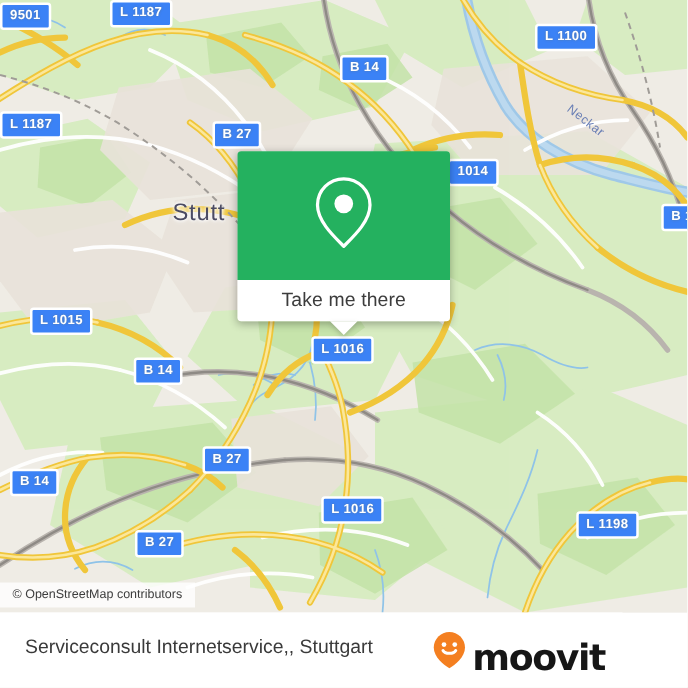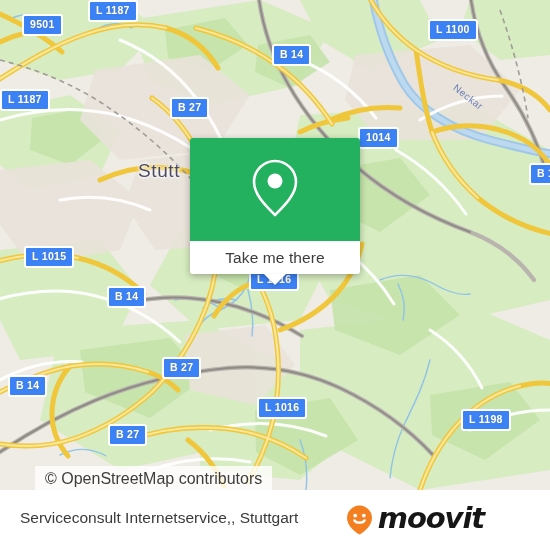--- a/index.html
+++ b/index.html
@@ -69,21 +69,21 @@
     font-family: "Liberation Sans", sans-serif;
     font-size: 10px;
     letter-spacing: .5px;
     white-space: nowrap;
   }
 
   
   #popup-card {
     position: absolute;
     left: 190px;
-    top: 138px;
+    top: 121px;
     width: 170px;
     border-radius: 3px;
     box-shadow: 0 2px 7px rgba(0,0,0,.30);
     overflow: visible;
     z-index: 40;
   }
   #popup-head {
     height: 103px;
     background: #24b15f;
     border-radius: 3px 3px 0 0;
@@ -119,25 +119,24 @@
   }
 
   
   #attribution {
     position: absolute;
     left: 0;
     top: 466px;
     background: rgba(255,255,255,.80);
     color: #3d3d3d;
     font-family: "Liberation Sans", sans-serif;
-    font-size: 16px;
+    font-size: 10px;
     padding: 4px 10px 5px 10px;
     z-index: 30;
     white-space: nowrap;
-    margin-left: 35px;
   }
 
   
   #footer {
     position: absolute;
     left: 0;
     top: 490px;
     width: 498px;
     height: 60px;
     background: #ffffff;
@@ -150,23 +149,22 @@
     color: #3a3a3a;
     font-family: "Liberation Sans", sans-serif;
     font-size: 15.5px;
     white-space: nowrap;
   }
   #brand-logo {
     position: absolute;
     right: 14px;
     top: 14px;
     display: flex;
-    align-items: flex-start;
+    align-items: flex-end;
     gap: 4px;
-    font-style: italic;
   }
   #brand-wordmark {
     color: #161616;
     font-family: "DejaVu Sans", sans-serif;
     font-size: 29px;
     font-weight: bold;
     letter-spacing: -1.1px;
     line-height: 1;
   }
 </style>
@@ -341,21 +339,21 @@
           <path d="M500,10 C512,44 522,80 528,118"></path>
         </g>
       </g>
     </svg>
 
     <div class="place-label" style="left:138px; top:160px;">Stutt</div>
 
     <div class="water-label" style="left:458px; top:82px; transform:rotate(38deg); transform-origin:left top;">Neckar</div>
 
     <div id="shield-layer">
-        <div class="shield" style="left: 0px; top: 14px; margin-left: 22px;">9501</div>
+        <div class="shield" style="left: 0px; top: 2px;">9501</div>
         <div class="shield" style="left: 88px; top: 0px;">L 1187</div>
         <div class="shield" style="left: 272px; top: 44px;">B 14</div>
         <div class="shield" style="left: 428px; top: 19px; text-align: center;">L 1100</div>
         <div class="shield" style="left: 0px; top: 89px;">L 1187</div>
         <div class="shield" style="left: 170px; top: 97px;">B 27</div>
         <div class="shield" style="left: 358px; top: 127px;">1014</div>
         <div class="shield" style="left: 529px; top: 163px;">B 1</div>
         <div class="shield" style="left: 11px; top: 246px; margin-left: 13px;">L 1015</div>
         <div class="shield" style="left: 107px; top: 286px;">B 14</div>
         <div class="shield" style="left: 249px; top: 269px;">L 1016</div>

